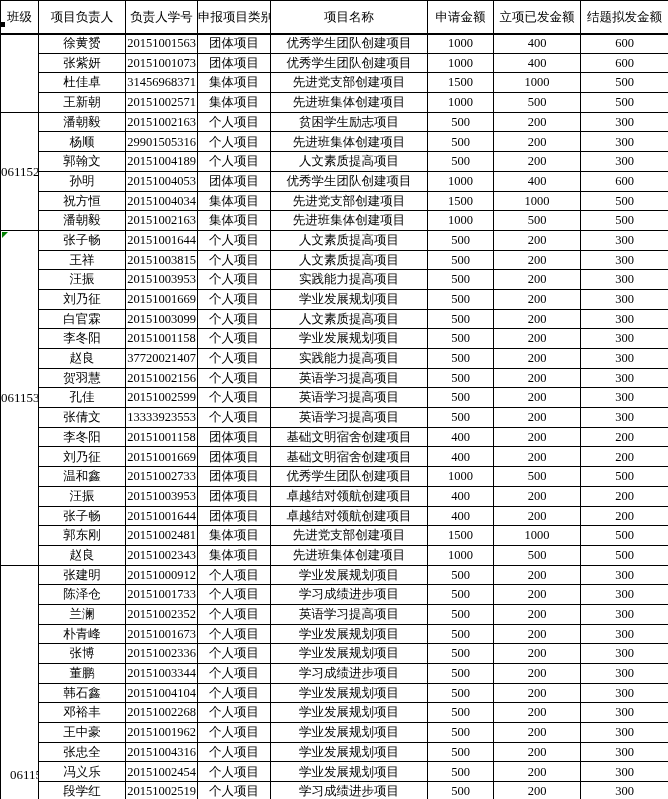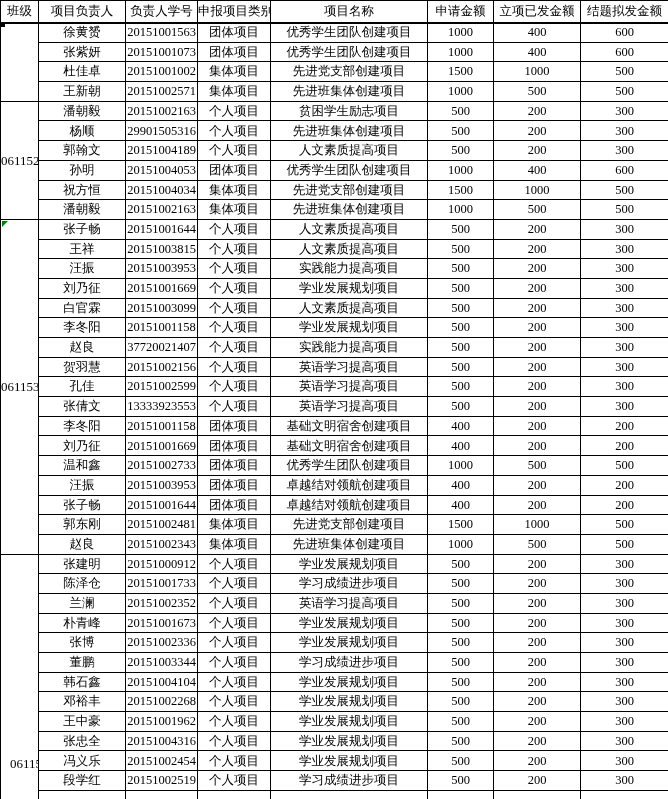--- a/index.html
+++ b/index.html
@@ -8,21 +8,21 @@
     background:#ffffff; color:#000;
     font-family:"Liberation Serif","DejaVu Serif",serif;
   }
   table.sheet { border-collapse:collapse; table-layout:fixed; width:668px; }
   .sheet th, .sheet td {
     border:1px solid #000; padding:0; margin:0;
     text-align:center; vertical-align:middle;
     font-size:12.5px; font-weight:normal;
     white-space:nowrap; overflow:hidden; line-height:1;
   }
-  .sheet thead tr { height:22px; }
+  .sheet thead tr { height:33px; }
   .sheet thead th { border-bottom-width:2px; }
   .sheet tbody tr { height:19.7px; }
   col.c-class{width:38px;} col.c-name{width:87px;} col.c-id{width:72px;}
   col.c-cat{width:73px;} col.c-proj{width:157px;} col.c-apply{width:66px;}
   col.c-issued{width:87px;} col.c-final{width:88px;}
   td.class-cell { position:relative; vertical-align:middle; }
   .class-label { display:inline-block; font-size:13px; }
   .class-label.abs { position:absolute; left:9px; width:100%; text-align:right; }
   .green-triangle {
     position:absolute; top:1px; left:1px; width:0; height:0;
@@ -74,21 +74,21 @@
           <td>张紫妍</td>
           <td>20151001073</td>
           <td>团体项目</td>
           <td>优秀学生团队创建项目</td>
           <td>1000</td>
           <td>400</td>
           <td>600</td>
         </tr>
         <tr>
           <td>杜佳卓</td>
-          <td>20151001002</td>
+          <td>31456968371</td>
           <td>集体项目</td>
           <td>先进党支部创建项目</td>
           <td>1500</td>
           <td>1000</td>
           <td>500</td>
         </tr>
         <tr>
           <td>王新朝</td>
           <td>20151002571</td>
           <td>集体项目</td>

